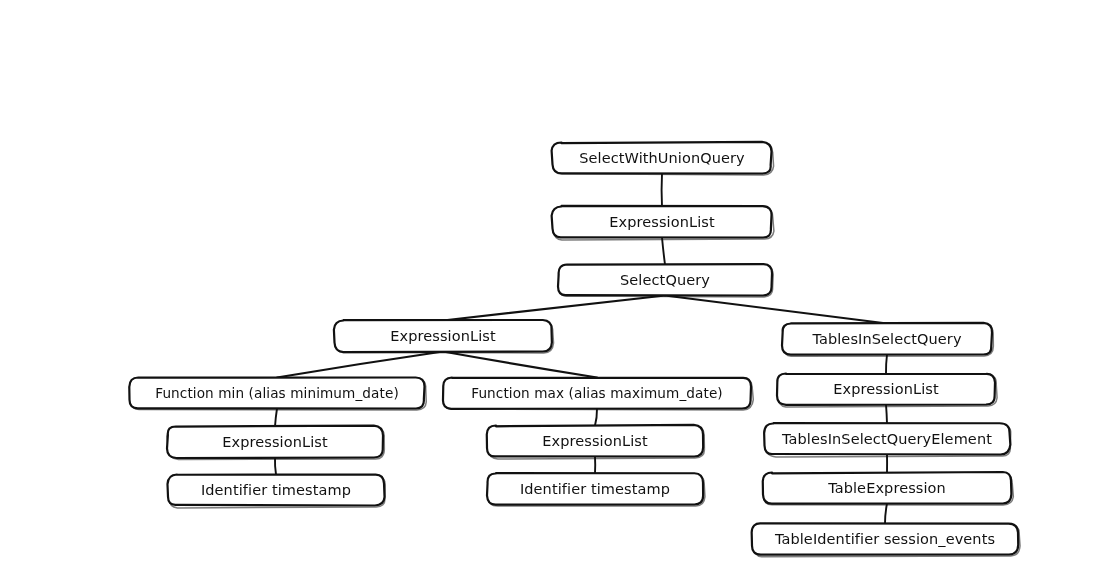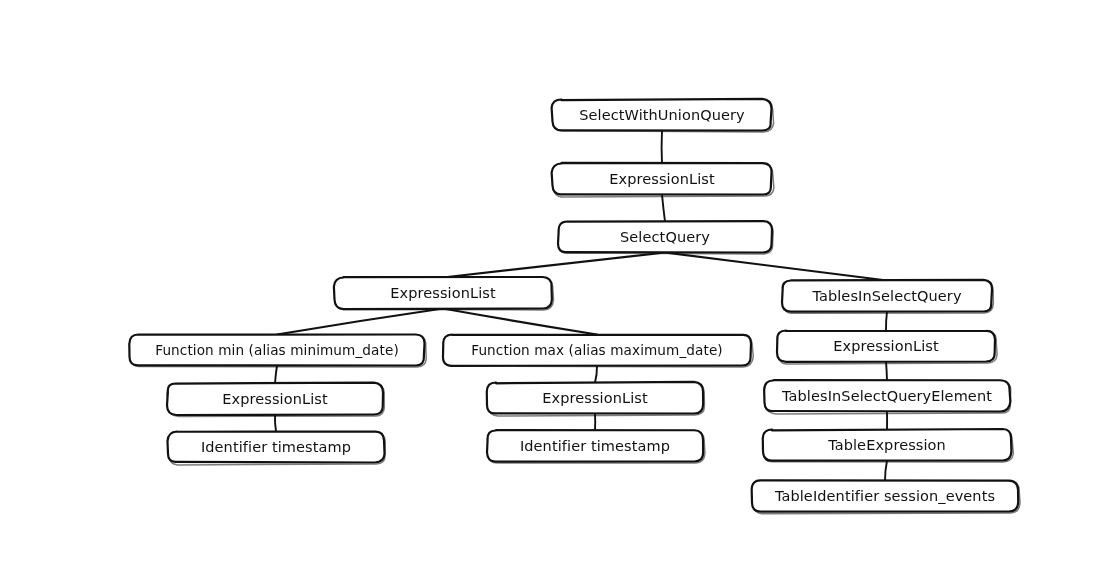--- a/index.html
+++ b/index.html
@@ -12,20 +12,21 @@
     width: 1118px;
     height: 587px;
     overflow: hidden;
     font-family: "DejaVu Sans", sans-serif;
   }
   #diagram-root {
     position: relative;
     width: 1118px;
     height: 445px;
     background: #c2410c;
+    margin-top: 43px;
   }
   svg#tree-svg {
     display: block;
     width: 1118px;
     height: 587px;
     background: #ffffff;
   }
   .edge-line {
     stroke: #111111;
     stroke-width: 2.2;

